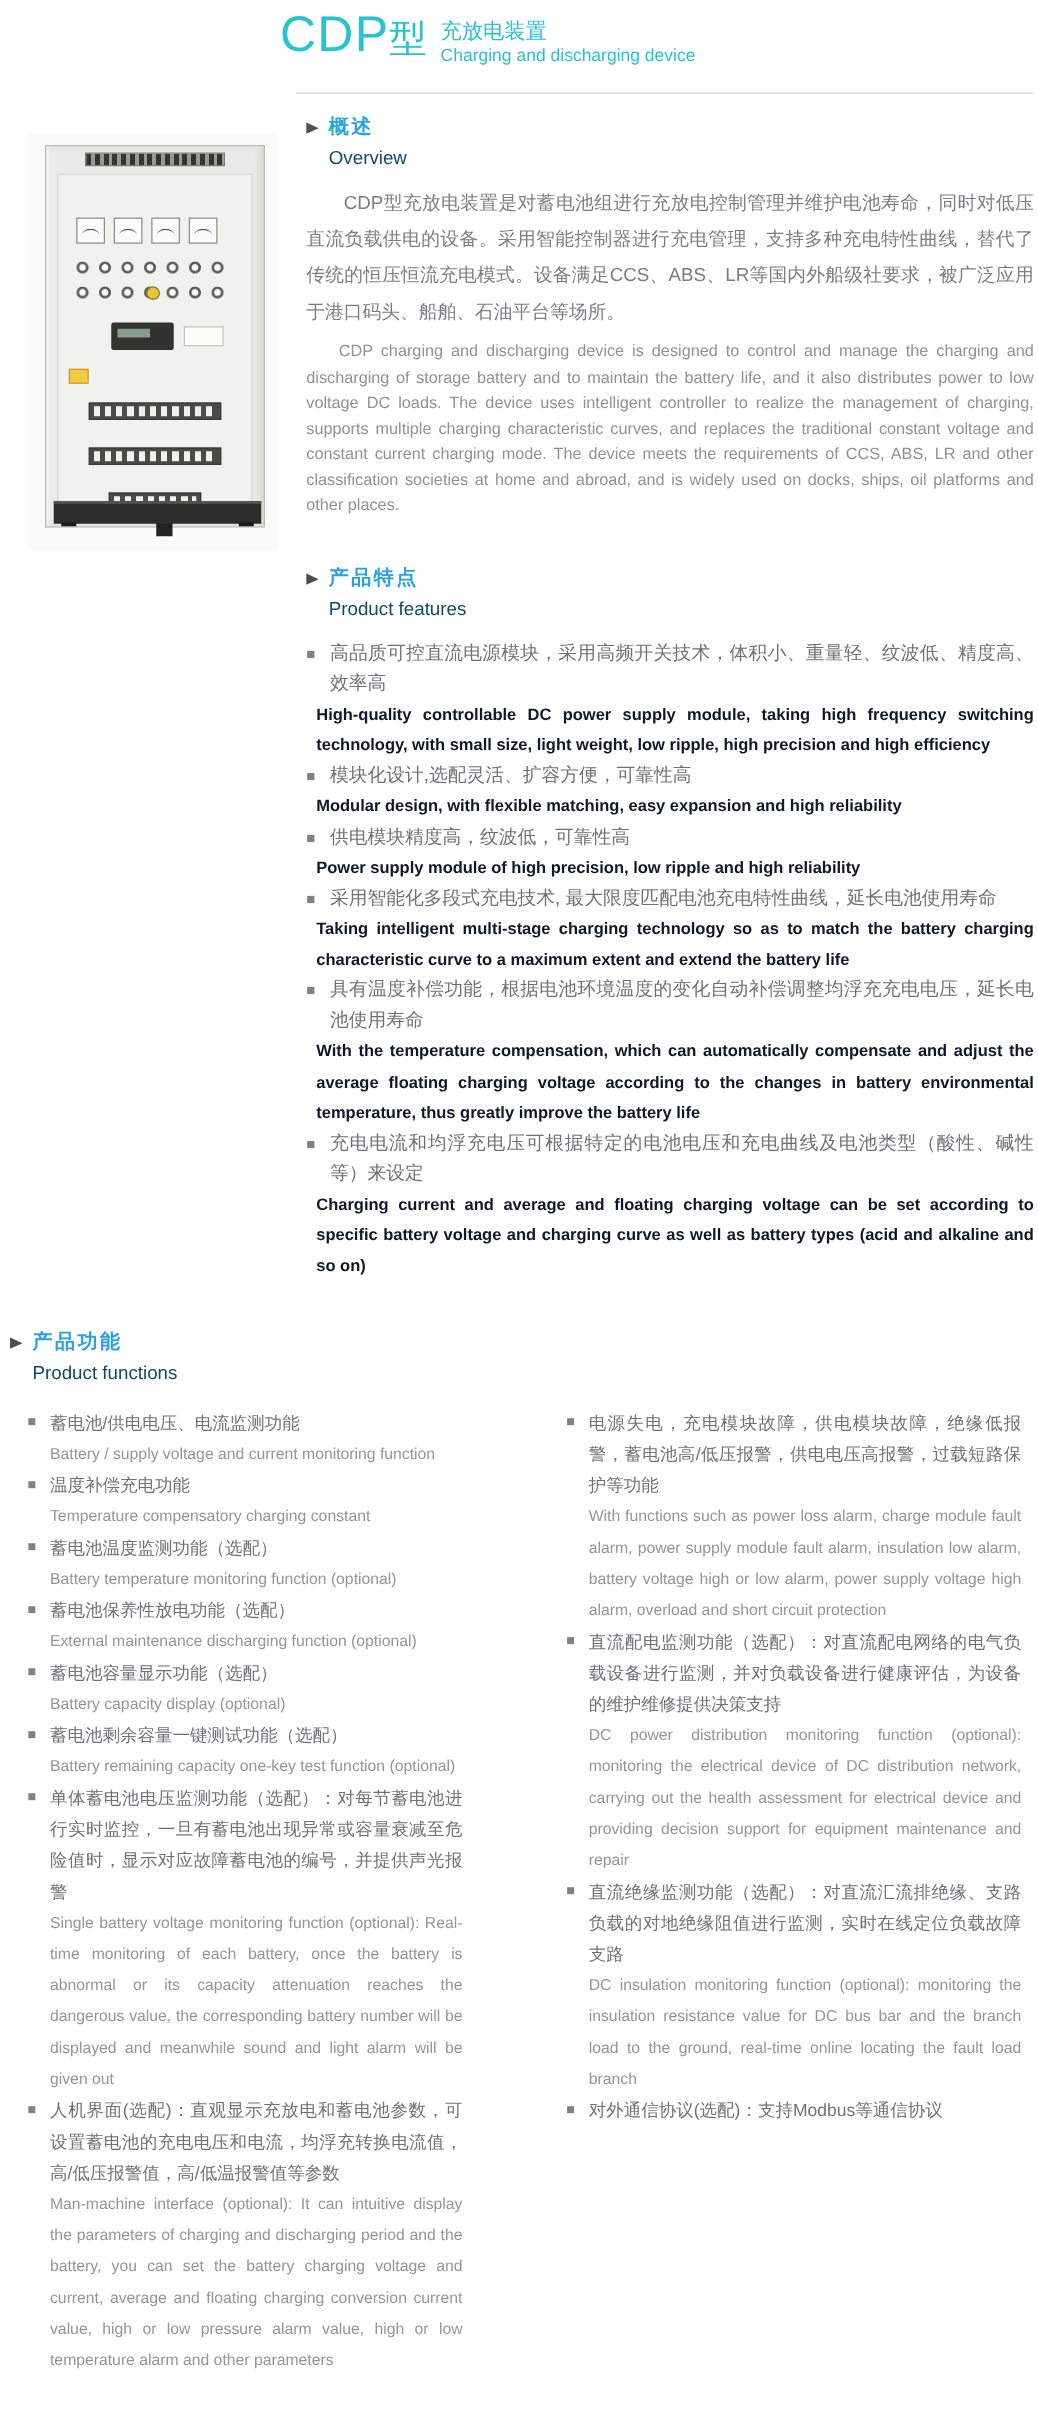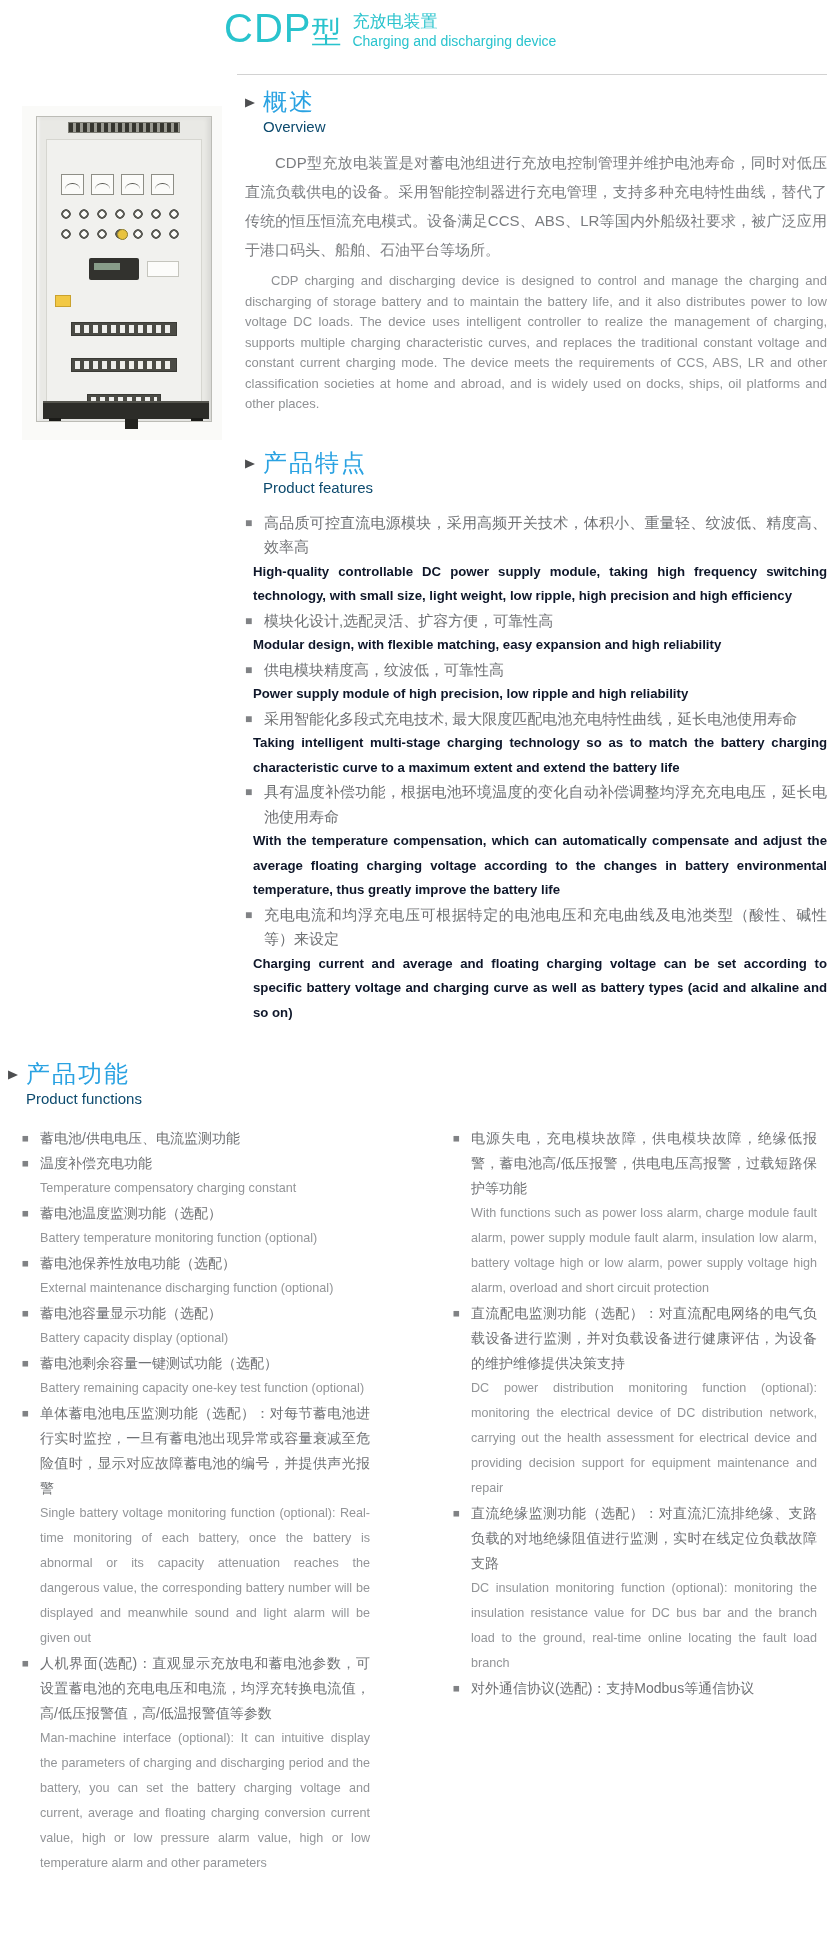--- a/index.html
+++ b/index.html
@@ -1,31 +1,31 @@
 <!DOCTYPE html>
 <html><head>
 <meta charset="utf-8">
 <style>
   html,body{margin:0;padding:0;background:#fff;width:830px;height:1937px;overflow:hidden;
     font-family:"Liberation Sans","DejaVu Sans",sans-serif;-webkit-font-smoothing:antialiased;}
   .page{position:relative;width:830px;height:1937px;background:#fff;}
 
   
-  .title-block{position:absolute;left:224px;top:6px;display:flex;align-items:center;}
+  .title-block{position:absolute;left:224px;top:6px;display:flex;align-items:flex-end;}
   .title-model{font-size:40px;font-weight:300;color:#29c3cd;letter-spacing:1px;line-height:44px;}
   .title-model .hanzi{font-size:30px;font-weight:400;}
   .title-stack{margin-left:10px;margin-top:3px;}
   .title-zh{font-size:17px;font-weight:normal;color:#29c3cd;line-height:20px;}
   .title-en{font-size:14px;color:#29c3cd;line-height:19px;}
   .title-rule{position:absolute;left:237px;top:74px;width:590px;border-top:1px solid #d2d2d2;}
 
   
   .sec-head{display:flex;align-items:flex-start;margin-bottom:10px;}
   .sec-arrow{font-size:13px;color:#4d4e50;line-height:28px;margin-right:8px;transform:scaleY(.9);}
-  .sec-title-zh{font-size:24px;color:#2aa2e2;font-weight:400;line-height:28px;letter-spacing:2px;}
+  .sec-title-zh{font-size:16px;color:#2aa2e2;font-weight:700;line-height:28px;letter-spacing:2px;}
   .sec-title-en{font-size:15px;color:#0c4a6e;line-height:22px;}
 
   
   .right-col{position:absolute;left:245px;top:88px;width:582px;}
   .para-zh{font-size:15px;line-height:29px;color:#7b7d80;text-align:justify;text-indent:2em;margin-top:4px;}
   .para-en{font-size:13px;line-height:20.5px;color:#8f9194;text-align:justify;text-indent:26px;margin-top:7px;}
   .features-head{margin-top:34px;}
   .feature-list{margin-top:12px;}
   .feat-item{position:relative;}
   .feat-zh{position:relative;font-size:15px;line-height:24.5px;color:#6f7174;text-align:justify;padding-left:19px;}
@@ -174,20 +174,21 @@
       <div>
         <div class="sec-title-zh">产品功能</div>
         <div class="sec-title-en">Product functions</div>
       </div>
     </div>
     <div class="fn-columns">
       <div class="fn-col-left">
 
           <div class="fn-item">
             <div class="fn-zh"><span class="bullet">■</span><span>蓄电池/供电电压、电流监测功能</span></div>
+            <div class="fn-en">Battery / supply voltage and current monitoring function</div>
           </div>
 
           <div class="fn-item">
             <div class="fn-zh"><span class="bullet">■</span><span>温度补偿充电功能</span></div>
             <div class="fn-en">Temperature compensatory charging constant</div>
           </div>
 
           <div class="fn-item">
             <div class="fn-zh"><span class="bullet">■</span><span>蓄电池温度监测功能（选配）</span></div>
             <div class="fn-en">Battery temperature monitoring function (optional)</div>

